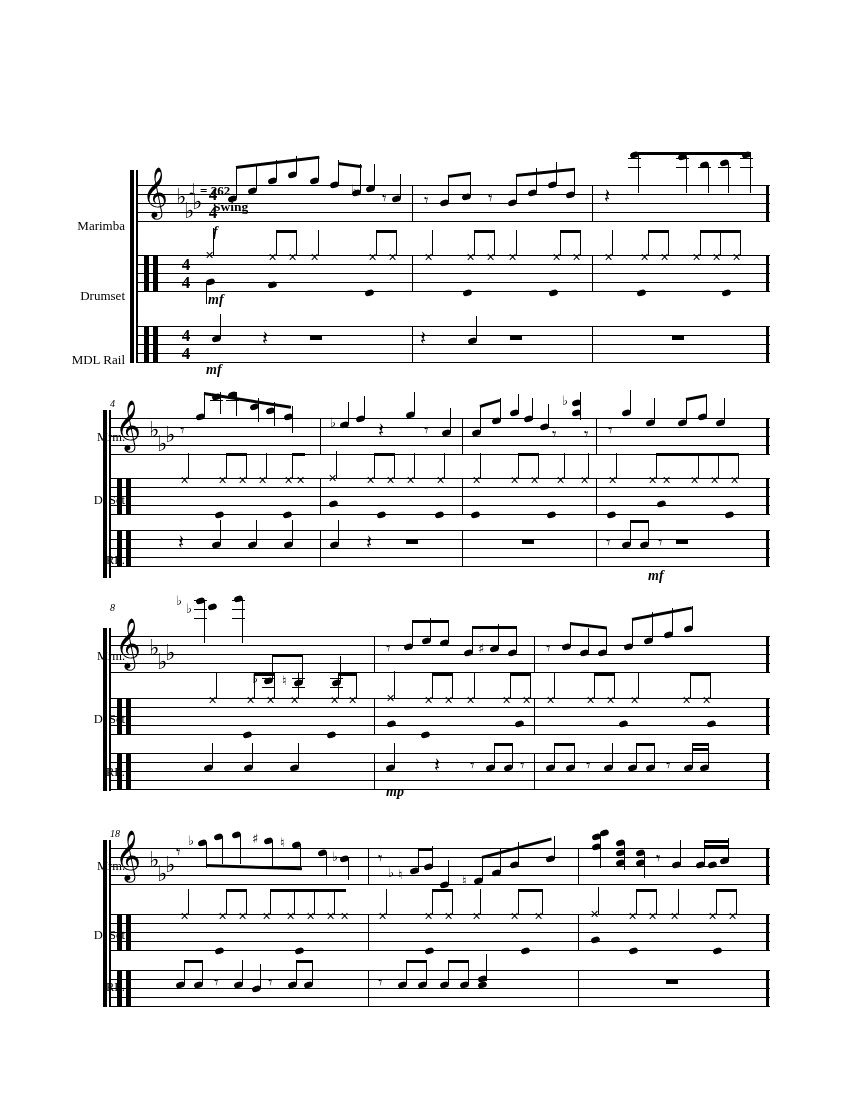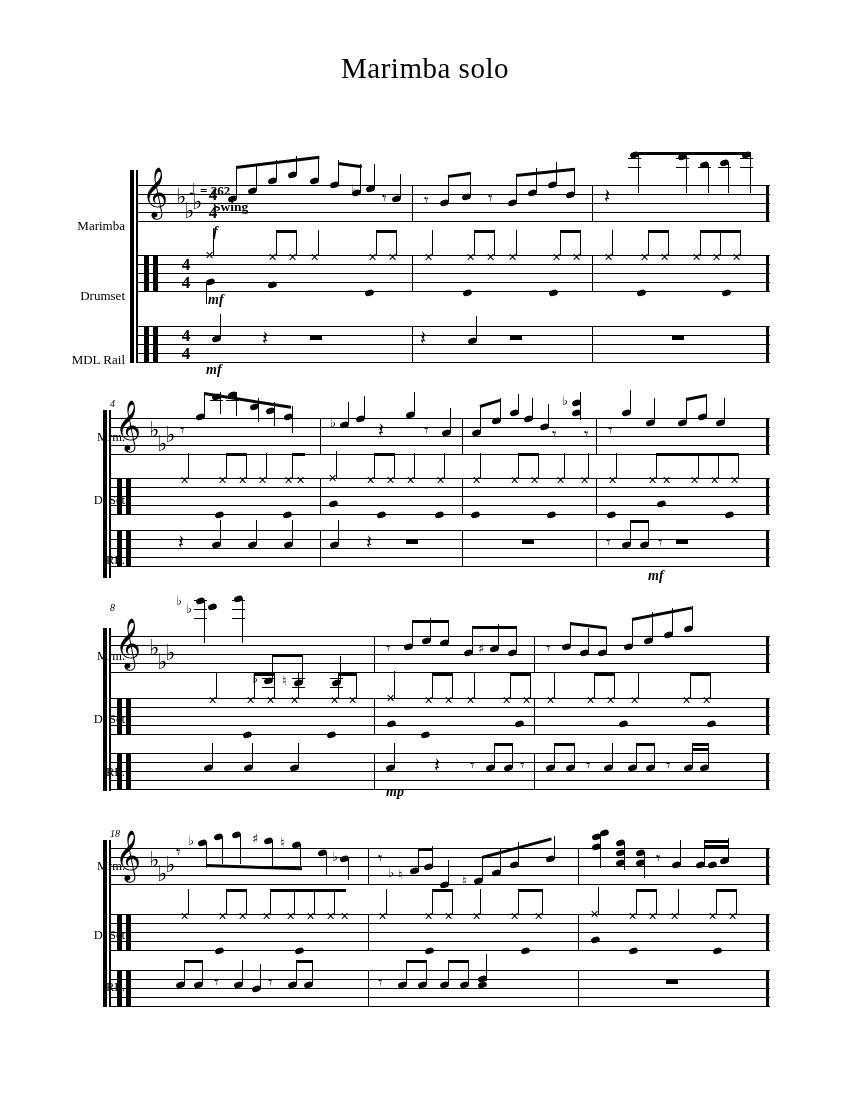--- a/index.html
+++ b/index.html
@@ -191,21 +191,20 @@
     width: 12px;
     height: 4.5px;
     background: #000;
   }
 </style>
 </head>
 <body>
 
 <div class="page">
 
-  <div class="title">Marimba solo</div>
 
   <div class="system" style="top:130px; height:230px;">
 
     <div class="tempo-note" style="left:188px; top:50px;">♩</div>
     <div class="tempo-text" style="left:200px; top:53px;">= 262</div>
     <div class="swing-text" style="left:213px; top:69px;">Swing</div>
 
     <div class="inst-label" style="left:20px; top:88px; width:105px;">Marimba</div>
     <div class="inst-label" style="left:20px; top:158px; width:105px;">Drumset</div>
     <div class="inst-label" style="left:20px; top:222px; width:105px;">MDL Rail</div>

